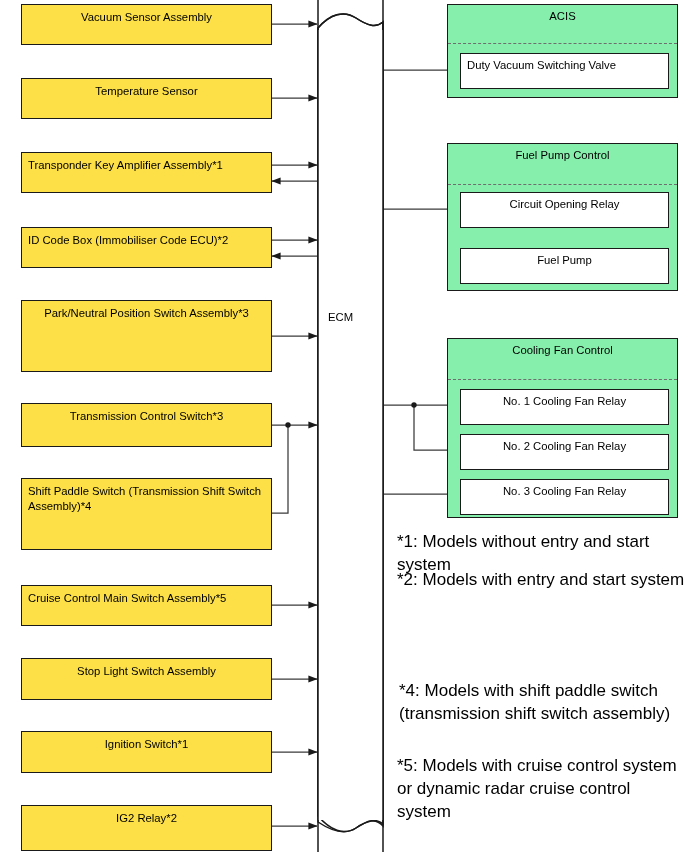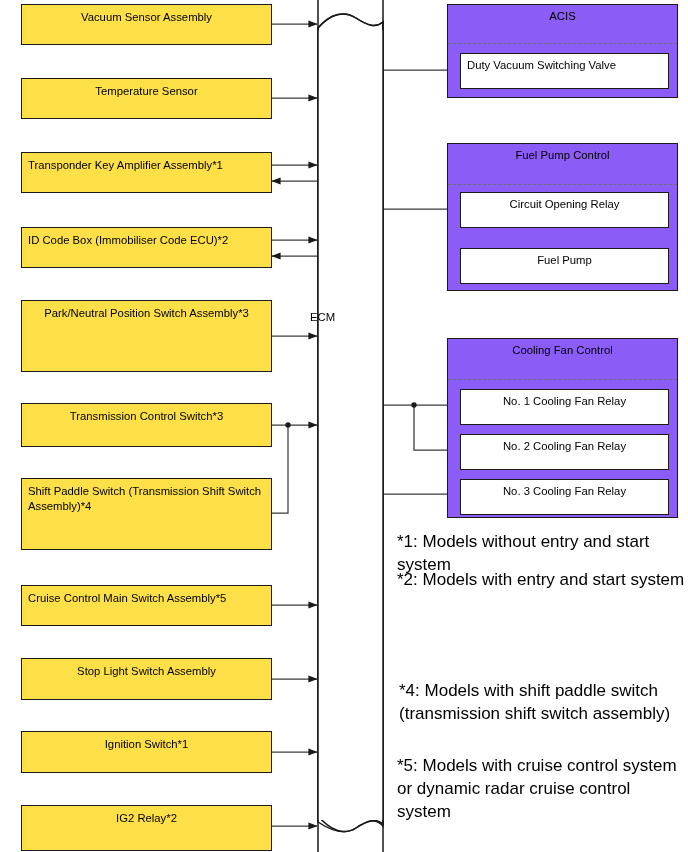--- a/index.html
+++ b/index.html
@@ -38,21 +38,21 @@
     right: 6px;
     top: 5px;
   }
   .ctr .txt { text-align: center; }
   .lft .txt { text-align: left; }
 
   .group {
     position: absolute;
     box-sizing: border-box;
     border: 1.4px solid #1a1a1a;
-    background: #8b5cf6;
+    background: #86efac;
   }
   .group > .gtitle {
     position: absolute;
     left: 0;
     right: 0;
     top: 5px;
     text-align: center;
     font-size: 11.3px;
     color: #000;
   }
@@ -156,21 +156,21 @@
              L383,0" fill="none" stroke="#1a1a1a" stroke-width="1.5"></path>
     <rect x="318" y="30" width="65" height="790" fill="#ffffff" stroke="none"></rect>
     <path d="M318,822 L318,28
              C330,14 344,10 356,18
              C368,26 376,28 383,22
              L383,826
              C376,818 368,820 356,828
              C344,836 330,830 318,822 z" fill="none" stroke="#1a1a1a" stroke-width="1.5"></path>
   </svg>
 
-  <div id="ecm-label" style="left:300px; top:311px; width:45px;">ECM</div>
+  <div id="ecm-label" style="left:318px; top:311px; width:45px;">ECM</div>
 
   <div class="box ctr" style="left:21px; top:4px; width:251px; height:41px;">
     <span class="txt">Vacuum Sensor Assembly</span>
   </div>
 
   <div class="box ctr" style="left:21px; top:78px; width:251px; height:41px;">
     <span class="txt">Temperature Sensor</span>
   </div>
 
   <div class="box lft" style="left:21px; top:152px; width:251px; height:41px;">

